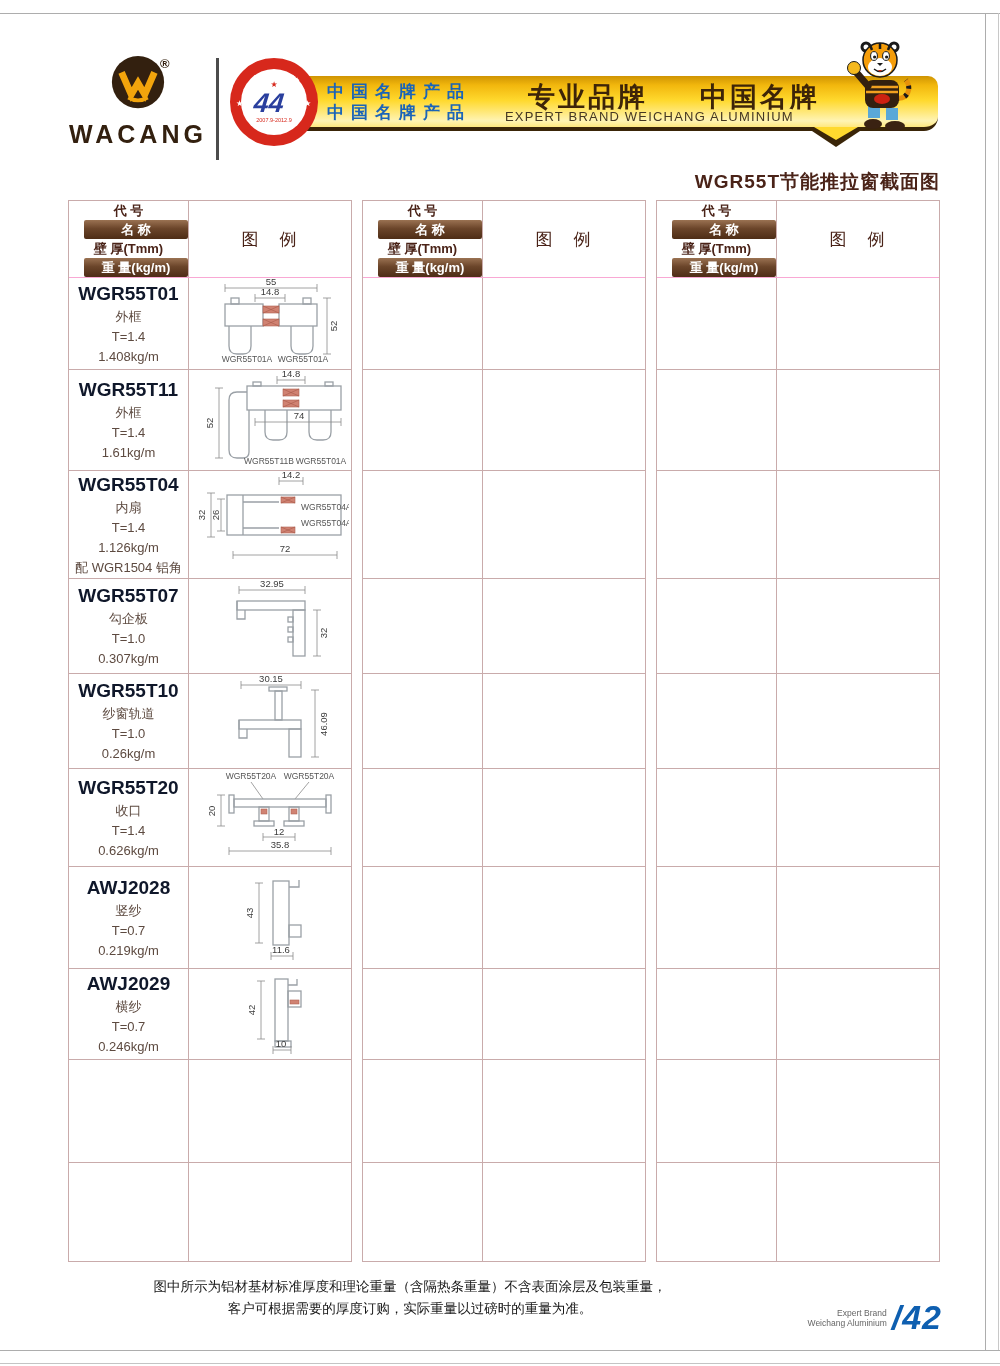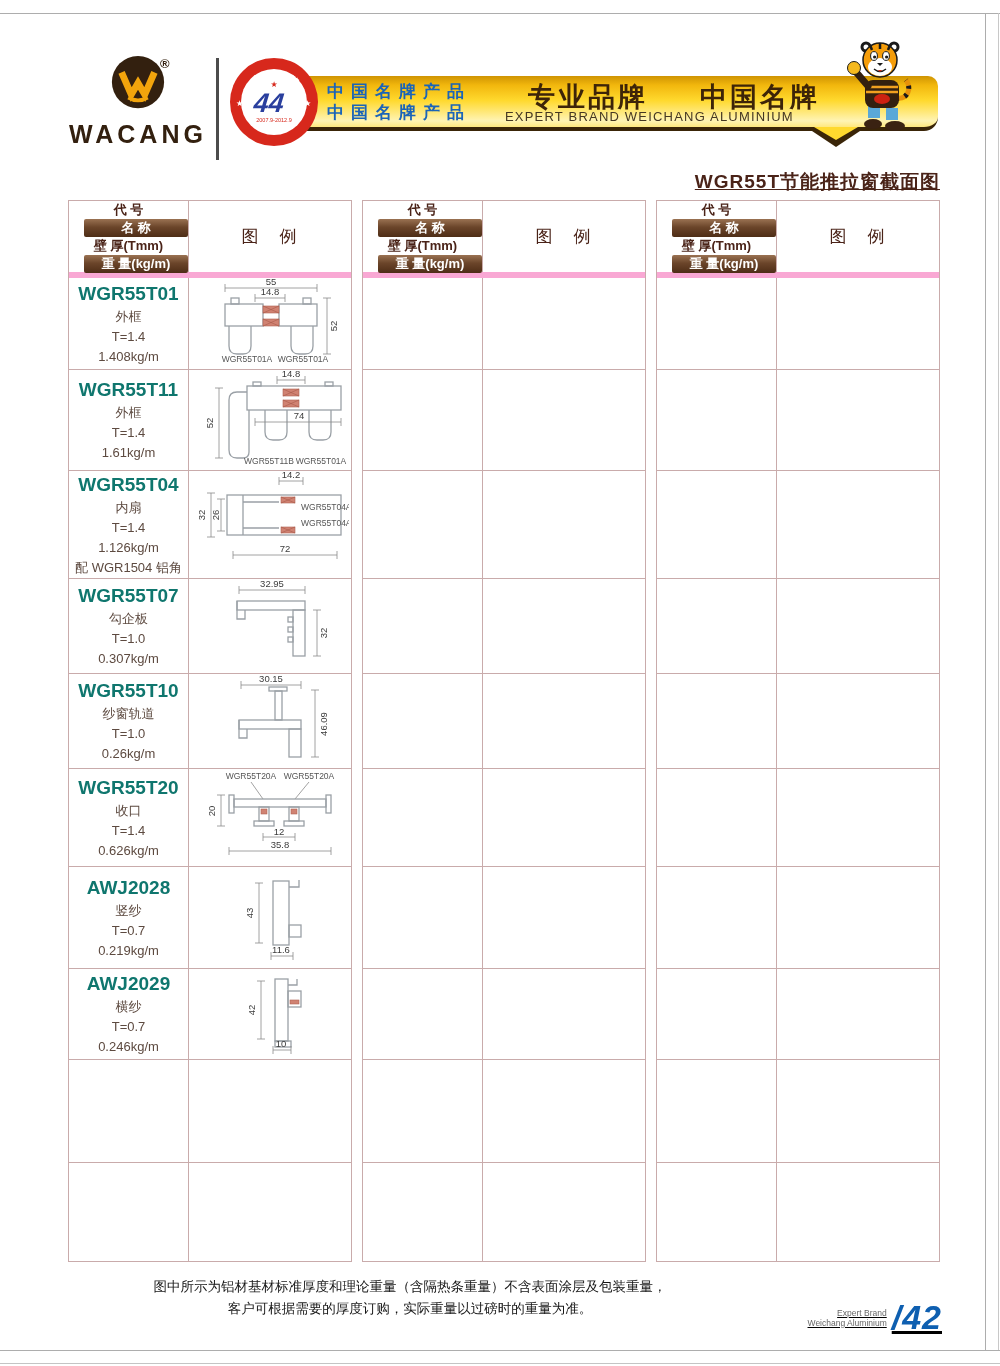--- a/index.html
+++ b/index.html
@@ -23,57 +23,57 @@
   .cert { position:absolute; left:44px; top:5px; color:#1a64b8; font-weight:bold;
     font-size:17px; letter-spacing:7px; line-height:21px; white-space:nowrap; }
   #slogan-cn { position:absolute; left:232px; top:3px; font-size:27px; font-weight:bold;
     color:#3d2408; letter-spacing:3px; display:flex; gap:52px; white-space:nowrap;margin-left:13px;}
   #slogan-en { position:absolute; left:222px; top:33px; font-size:13px; color:#453722; letter-spacing:1.2px;}
   #banner-tail { position:absolute; left:806px; top:127px; }
   #badge { position:absolute; left:228px; top:56px; }
   #tiger { position:absolute; left:842px; top:38px; }
 
   #section-title { position:absolute; top:169px; right:60px; font-size:19px;
-    font-weight:bold; color:#4a2318; letter-spacing:1px;text-decoration:underline; }
+    font-weight:bold; color:#4a2318; letter-spacing:1px; }
 
   
   .ptable { position:absolute; top:200px; width:284px; border:1px solid #c9abab; background:#fff; }
   #table-left { left:68px; } #table-mid { left:362px; } #table-right { left:656px; }
 
-  .thead { display:flex; height:77px; border-bottom:6px solid #f9a8d4; }
+  .thead { display:flex; height:77px; border-bottom:1px solid #f9a8d4; }
   .hcol { width:120px; border-right:1px solid #c9abab; display:flex; flex-direction:column; }
   .hrow { flex:1; display:flex; align-items:center; justify-content:center;
     font-size:13px; font-weight:bold; color:#4a2318; white-space:nowrap; }
   .hrow.bar { background:linear-gradient(180deg,#9a7252 0%,#6b452a 45%,#4e2d16 100%);
     color:#fff; border-radius:2px;margin-left:15px; }
   .legend { flex:1; display:flex; align-items:center; justify-content:center;
     font-size:17px; color:#4a2318; letter-spacing:2px; }
 
   .row { display:flex; border-bottom:1px solid #c9abab; }
   .row:last-child { border-bottom:none; }
   .cell-info { width:120px; border-right:1px solid #c9abab; display:flex; flex-direction:column;
     align-items:center; justify-content:center; gap:3px; text-align:center; }
   .cell-fig { flex:1; display:flex; justify-content:center; }
-  .code { font-size:19px; font-weight:bold; color:#0f766e; }
+  .code { font-size:19px; font-weight:bold; color:#0f172a; }
   .sub  { font-size:13px; color:#5d4a40; line-height:17px; }
   .rh1{height:92px}.rh2{height:101px}.rh3{height:108px}.rh4{height:95px}.rh5{height:95px}
   .rh6{height:98px}.rh7{height:102px}.rh8{height:91px}.rh9{height:103px}.rh10{height:98px}
 
   
   .outline { stroke:#9aa0a6; stroke-width:1.3; fill:none; }
   .dim { stroke:#8a8a8a; stroke-width:0.8; fill:none; }
   .tb { fill:#d08272; stroke:#b06252; stroke-width:0.6; }
   .tbx { stroke:#a05242; stroke-width:0.5; }
   .dimtxt { fill:#3c3c3c; font-size:9.5px; }
   .lbl { fill:#555; font-size:8.5px; }
 
   
   #note { position:absolute; top:1276px; left:0; width:820px; text-align:center;
     font-size:13.5px; color:#161616; line-height:22px; }
-  #page-corner { position:absolute; top:1298px; right:58px; display:flex; align-items:center; gap:5px;text-decoration:underline; }
+  #page-corner { position:absolute; top:1298px; right:58px; display:flex; align-items:center; gap:5px; }
   #page-brand { font-size:8.5px; color:#666; text-align:right; line-height:10px; }
   #page-number { font-size:34px; font-weight:bold; font-style:italic; color:#0e5fb0; letter-spacing:1px;}
 </style>
 </head>
 <body>
 
 <div id="page">
 
   <div class="hline" style="top:13px"></div>
   <div class="vline" style="left:985px; top:13px; height:1337px;"></div>

